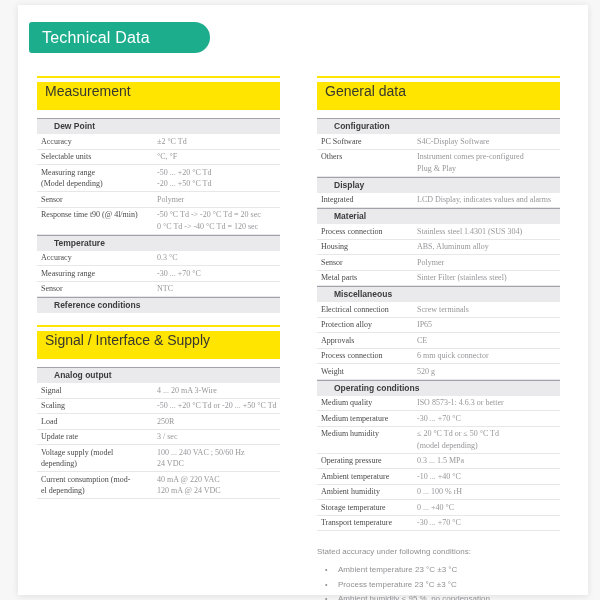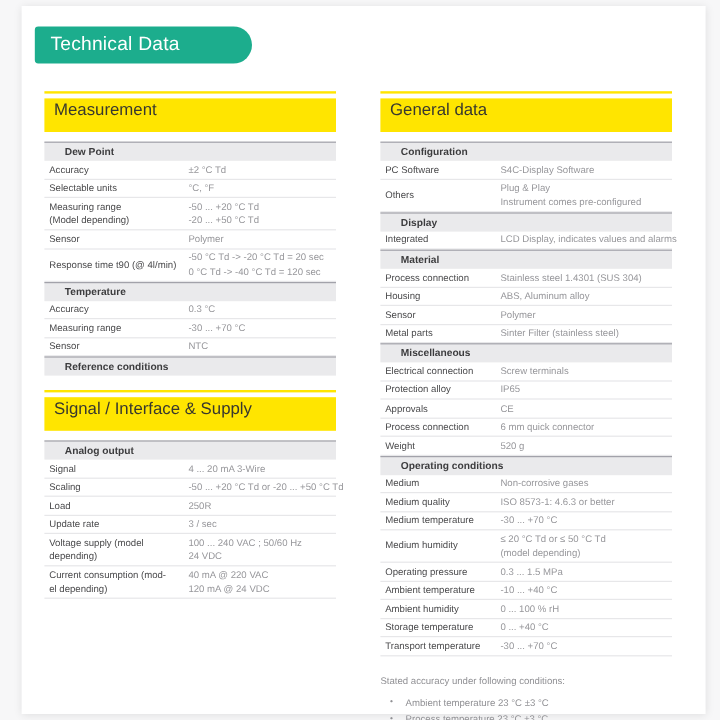--- a/index.html
+++ b/index.html
@@ -35,23 +35,24 @@
   .group{margin-top:0;}
   .section-header{margin-bottom:8px;}
   .group-header{
     height:15px;line-height:15px;
     background:var(--band,#eaeaec);
     border-top:1px solid #a2a2aa;
     font-size:8.5px;font-weight:bold;color:#3c3c3e;
     padding-left:17px;
   }
   .spec-row{
-    display:flex;align-items:center;
+    display:flex;align-items:flex-start;
     border-bottom:1px solid #e7e7e9;
     padding:1.5px 0;
+    font-family:Liberation Serif, serif;
   }
   .spec-label{
     flex:none;font-size:8px;color:#4a4a4c;line-height:11.5px;
     padding-left:4px;box-sizing:border-box;
   }
   .col-left .spec-label{width:120px;}
   .col-right .spec-label{width:100px;}
   .spec-value{
     flex:1;font-size:8px;color:#97979b;line-height:11.5px;white-space:nowrap;
   }
@@ -224,22 +225,22 @@
               </div>
               <div class="spec-value">
                 <div class="cell-line">S4C-Display Software</div>
               </div>
             </div>
             <div class="spec-row">
               <div class="spec-label">
                 <div class="cell-line">Others</div>
               </div>
               <div class="spec-value">
+                <div class="cell-line">Instrument comes pre-configured</div>
                 <div class="cell-line">Plug &amp; Play</div>
-                <div class="cell-line">Instrument comes pre-configured</div>
               </div>
             </div>
           </div>
           <div class="group">
             <div class="group-header">Display</div>
             <div class="spec-row">
               <div class="spec-label">
                 <div class="cell-line">Integrated</div>
               </div>
               <div class="spec-value">
@@ -320,28 +321,20 @@
               <div class="spec-label">
                 <div class="cell-line">Weight</div>
               </div>
               <div class="spec-value">
                 <div class="cell-line">520 g</div>
               </div>
             </div>
           </div>
           <div class="group">
             <div class="group-header">Operating conditions</div>
-            <div class="spec-row">
-              <div class="spec-label">
-                <div class="cell-line">Medium</div>
-              </div>
-              <div class="spec-value">
-                <div class="cell-line">Non-corrosive gases</div>
-              </div>
-            </div>
             <div class="spec-row">
               <div class="spec-label">
                 <div class="cell-line">Medium quality</div>
               </div>
               <div class="spec-value">
                 <div class="cell-line">ISO 8573-1: 4.6.3 or better</div>
               </div>
             </div>
             <div class="spec-row">
               <div class="spec-label">

